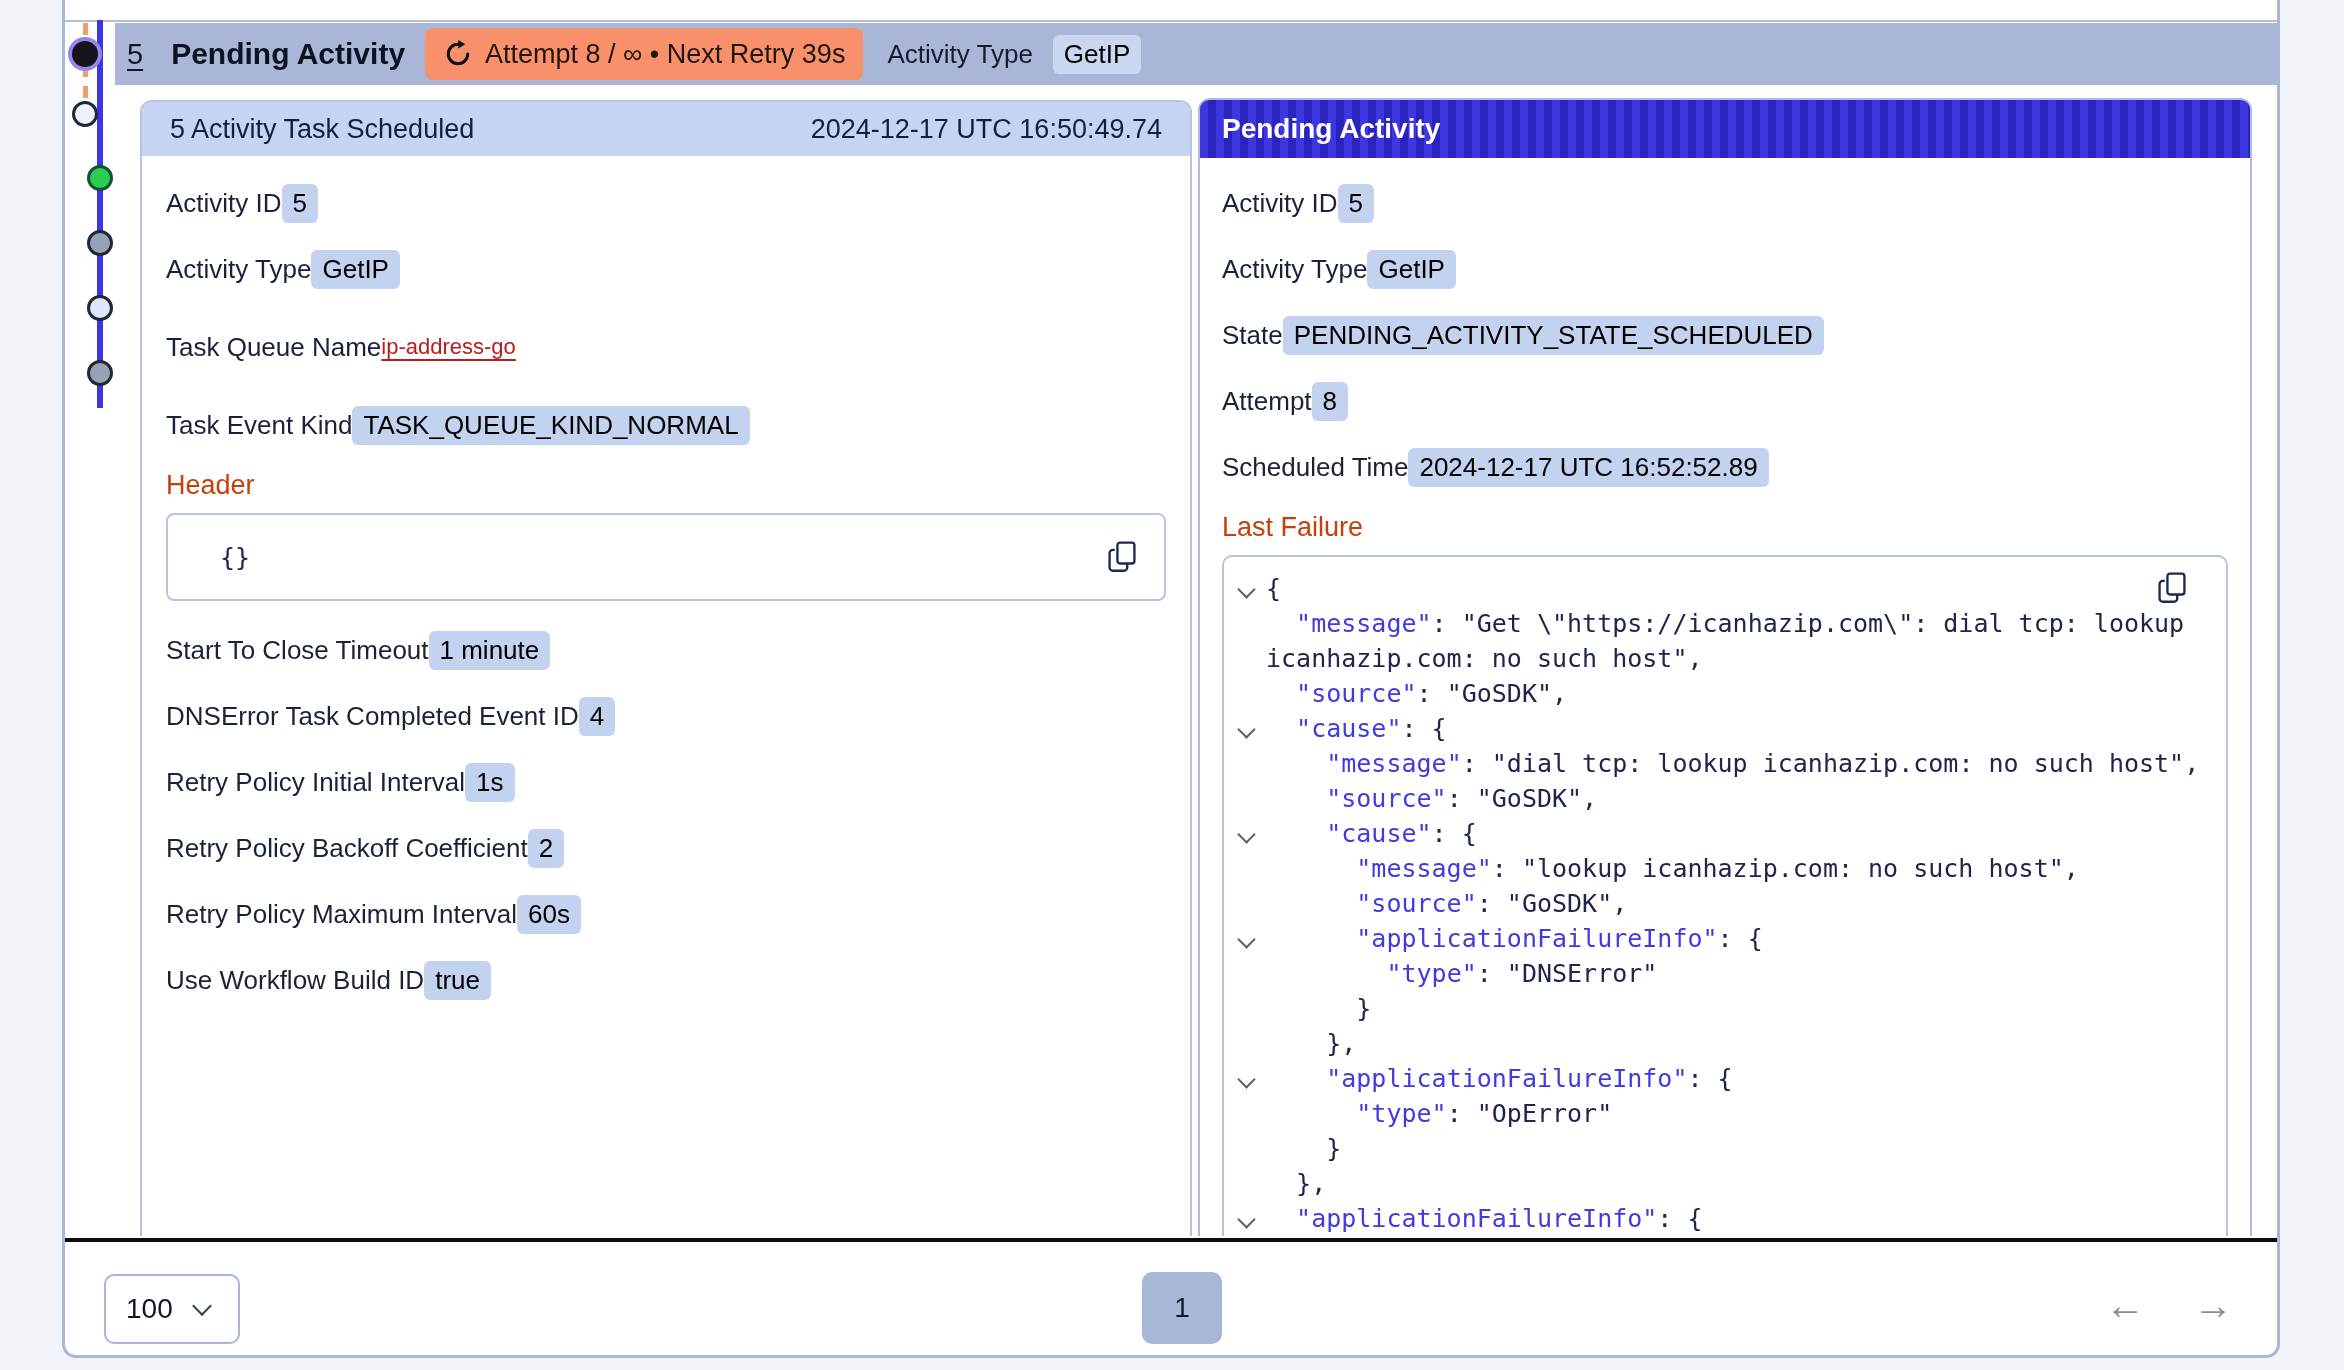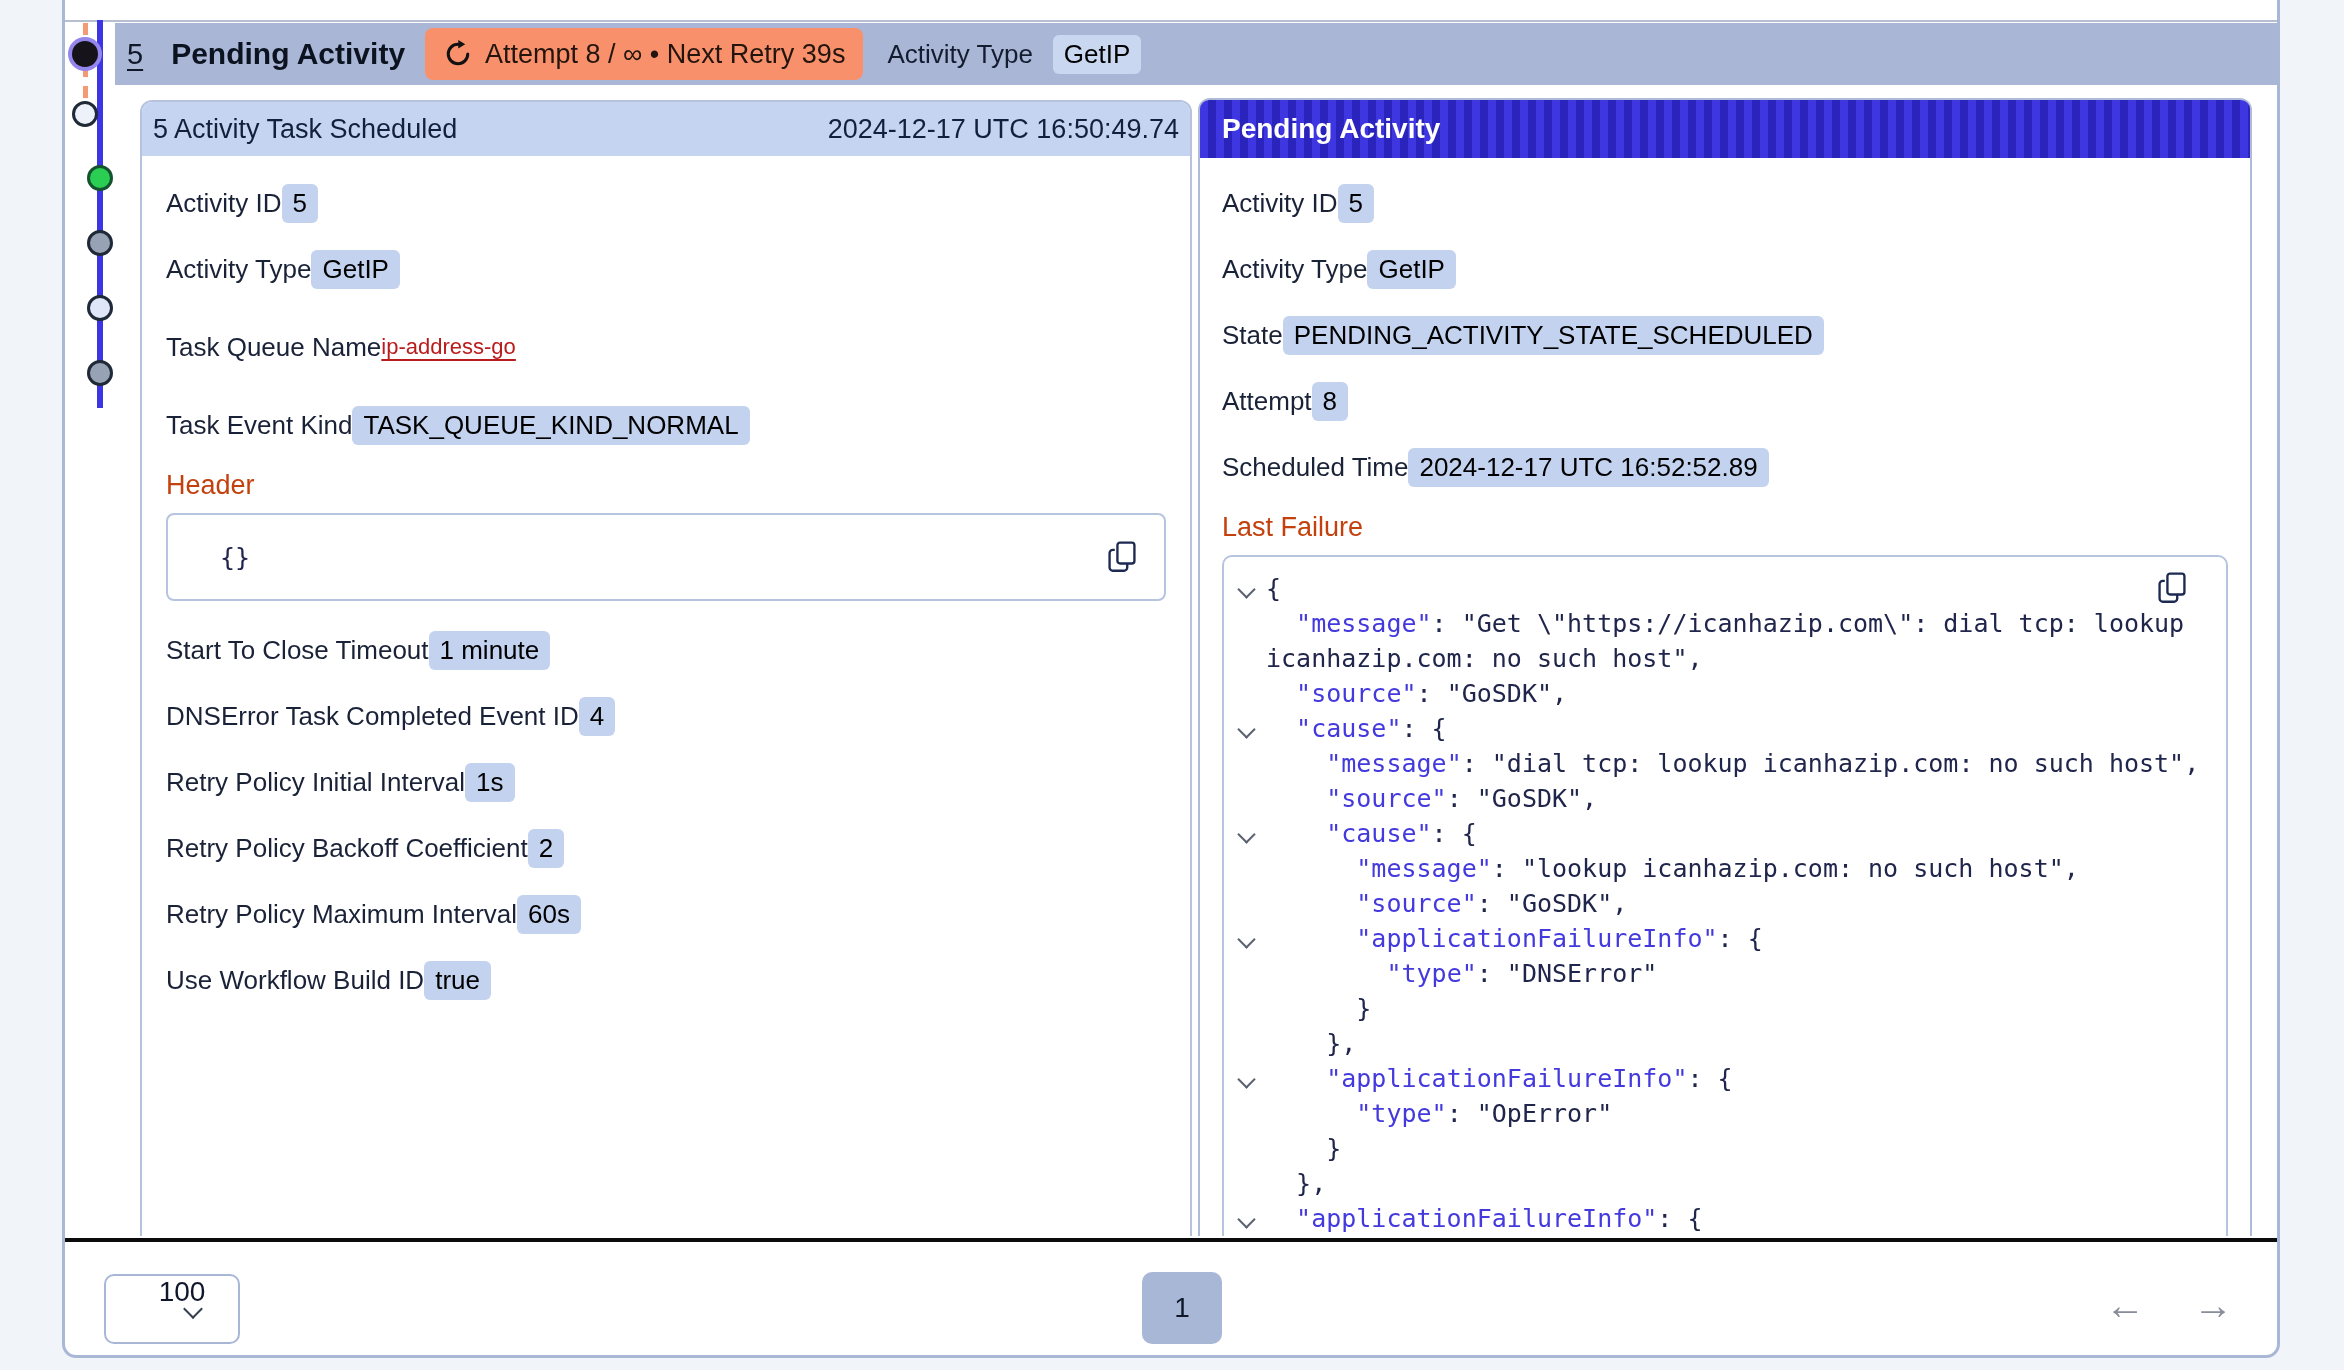--- a/index.html
+++ b/index.html
@@ -50,21 +50,21 @@
   .dot-c5{left:22px;top:371px;background:#98A2B5;border:3px solid #1F2937;}
 
   
   .details{position:absolute;top:109px;left:0;right:0;height:1138px;overflow:hidden;}
   .panel{position:absolute;background:#fff;box-sizing:border-box;}
   .panel.left{left:75px;top:2px;width:1052px;height:1400px;border:2px solid #B7C3DE;border-radius:12px 12px 0 0;}
   .panel.right{left:1133px;top:0;width:1054px;height:1400px;border:2px solid #AEBAD8;border-radius:12px 12px 0 0;}
   .lp-header{
     height:54px;background:#C5D5F1;border-radius:10px 10px 0 0;
     display:flex;align-items:center;justify-content:space-between;
-    padding:0 11px;font-size:27px;color:#13203C;
+    padding:0 28px;font-size:27px;color:#13203C;
   }
   .rp-header{
     height:58px;border-radius:9px 9px 0 0;display:flex;align-items:center;padding:0 22px;
     font-size:28px;font-weight:700;color:#FFFFFF;
     background:repeating-linear-gradient(90deg,#3E36E0 0 8px,#2B24BC 8px 16px);
   }
   .panel-body{padding:26px 24px;}
   .panel.right .panel-body{padding:24px 22px;}
 
   .field-row{display:flex;align-items:center;height:42px;margin-bottom:24px;}
@@ -92,21 +92,21 @@
   .chev{position:absolute;left:4px;top:12px;width:11px;height:11px;
     border-right:2.5px solid #5A6170;border-bottom:2.5px solid #5A6170;transform:rotate(45deg);}
   .code-text{white-space:pre;font-family:"DejaVu Sans Mono",monospace;font-size:25px;line-height:35px;color:#20254C;}
   .code-text .k{color:#4339DC;}
 
   
   .footer-divider{position:absolute;left:0;right:0;top:1249px;height:4px;background:#0B0B0D;}
   .page-size-select{
     position:absolute;left:39px;top:1285px;width:136px;height:70px;box-sizing:border-box;
     border:2px solid #A9B7D7;border-radius:10px;background:#fff;
-    display:flex;align-items:center;padding-left:20px;font-size:28px;color:#10172B;cursor:pointer;flex-direction:column;
+    display:flex;align-items:center;padding-left:20px;font-size:28px;color:#10172B;cursor:pointer;
   }
   .sel-chev{width:12px;height:12px;border-right:2.5px solid #374151;border-bottom:2.5px solid #374151;
     transform:rotate(45deg);margin-left:22px;margin-top:-6px;}
   .page-btn{
     position:absolute;left:1077px;top:1283px;width:80px;height:72px;
     background:#A9B7D7;border-radius:10px;display:flex;align-items:center;justify-content:center;
     font-size:28px;color:#10172B;cursor:pointer;
   }
   .nav-arrow{position:absolute;top:1294px;font-size:40px;color:#878D99;cursor:pointer;line-height:44px;}
   .arrow-prev{left:2040px;}

